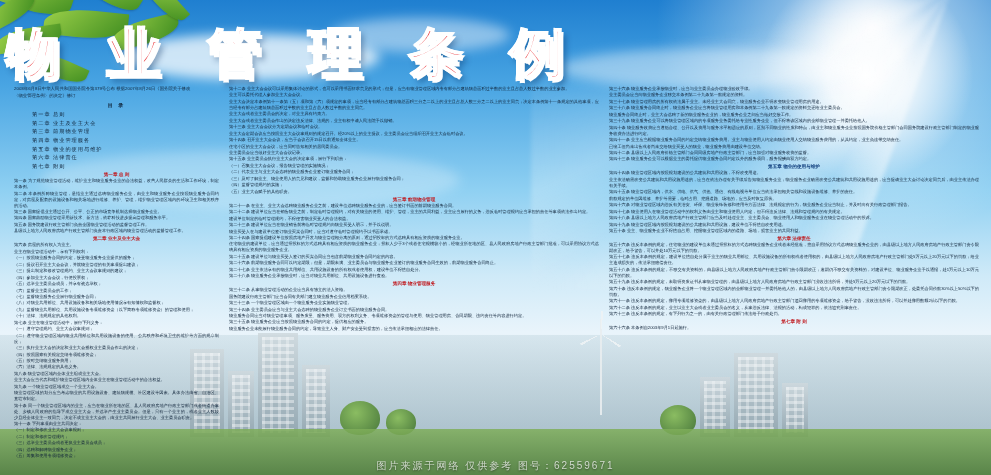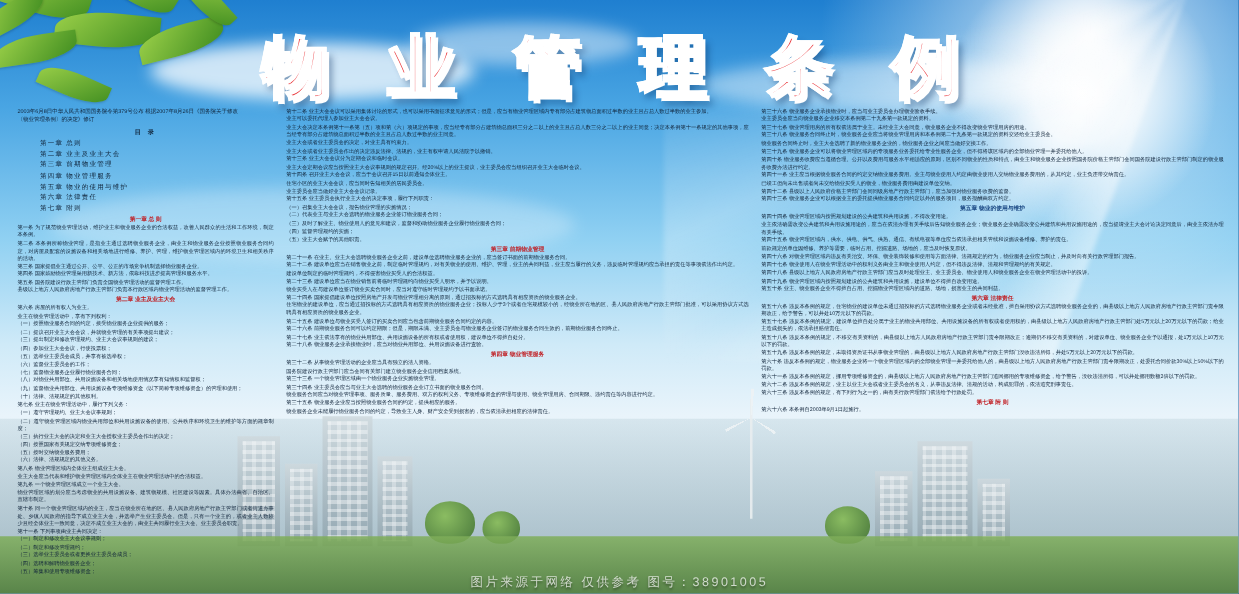--- a/index.html
+++ b/index.html
@@ -40,21 +40,21 @@
   .bld{position:absolute;bottom:38px;background:linear-gradient(to bottom,#cfd9de,#8fa3ad);opacity:.85;}
   .bld i{position:absolute;inset:4px;background:
      repeating-linear-gradient(to bottom, rgba(255,255,255,.45) 0 3px, transparent 3px 7px),
      repeating-linear-gradient(to right, rgba(255,255,255,.35) 0 3px, transparent 3px 8px);}
   .turbine{position:absolute;bottom:60px;left:600px;width:2px;height:96px;background:#e9eef0;opacity:.9;}
   .turbine:before{content:"";position:absolute;left:-22px;top:-8px;width:46px;height:46px;border-radius:50%;
      background:conic-gradient(from 0deg,#eef3f5 0 6deg,transparent 6deg 120deg,#eef3f5 120deg 126deg,transparent 126deg 240deg,#eef3f5 240deg 246deg,transparent 246deg 360deg);}
   .tree{position:absolute;bottom:40px;border-radius:50% 50% 45% 45%;background:radial-gradient(circle at 40% 35%,#86bb55,#3c6e2a);opacity:.9;}
 
   
-  .title-wrap{position:absolute;top:18px;left:0;right:0;text-align:center;z-index:5;}
+  .title-wrap{position:absolute;top:18px;left:0;right:0;z-index:5;}
   .title{
     display:inline-block;
     font-family:"DejaVu Sans","Liberation Sans",sans-serif;
     font-size:54px;font-weight:bold;letter-spacing:14px;
     color:#e8262a;
     -webkit-text-stroke:2px #ffffff;
     text-shadow:
       3px 3px 0 #ffffff, -1px -1px 0 #fff, 1px -1px 0 #fff, -1px 1px 0 #fff,
       5px 6px 6px rgba(0,40,90,.45);
     padding:0 6px;
@@ -282,13 +282,13 @@
       <p class="p">第六十三条  违反本条例的规定，有下列行为之一的，由有关行政管理部门依法给予行政处罚。</p>
     </div>
 
     <div class="hd">第七章  附 则</div>
     <div class="block">
       <p class="p">第六十六条  本条例自2003年9月1日起施行。</p>
     </div>
   </div>
 </div>
 
-<div class="wm">图片来源于网络 仅供参考 图号：38901005</div>
+<div class="wm">图片来源于网络 仅供参考 图号：62559671</div>
 
 </body></html>

